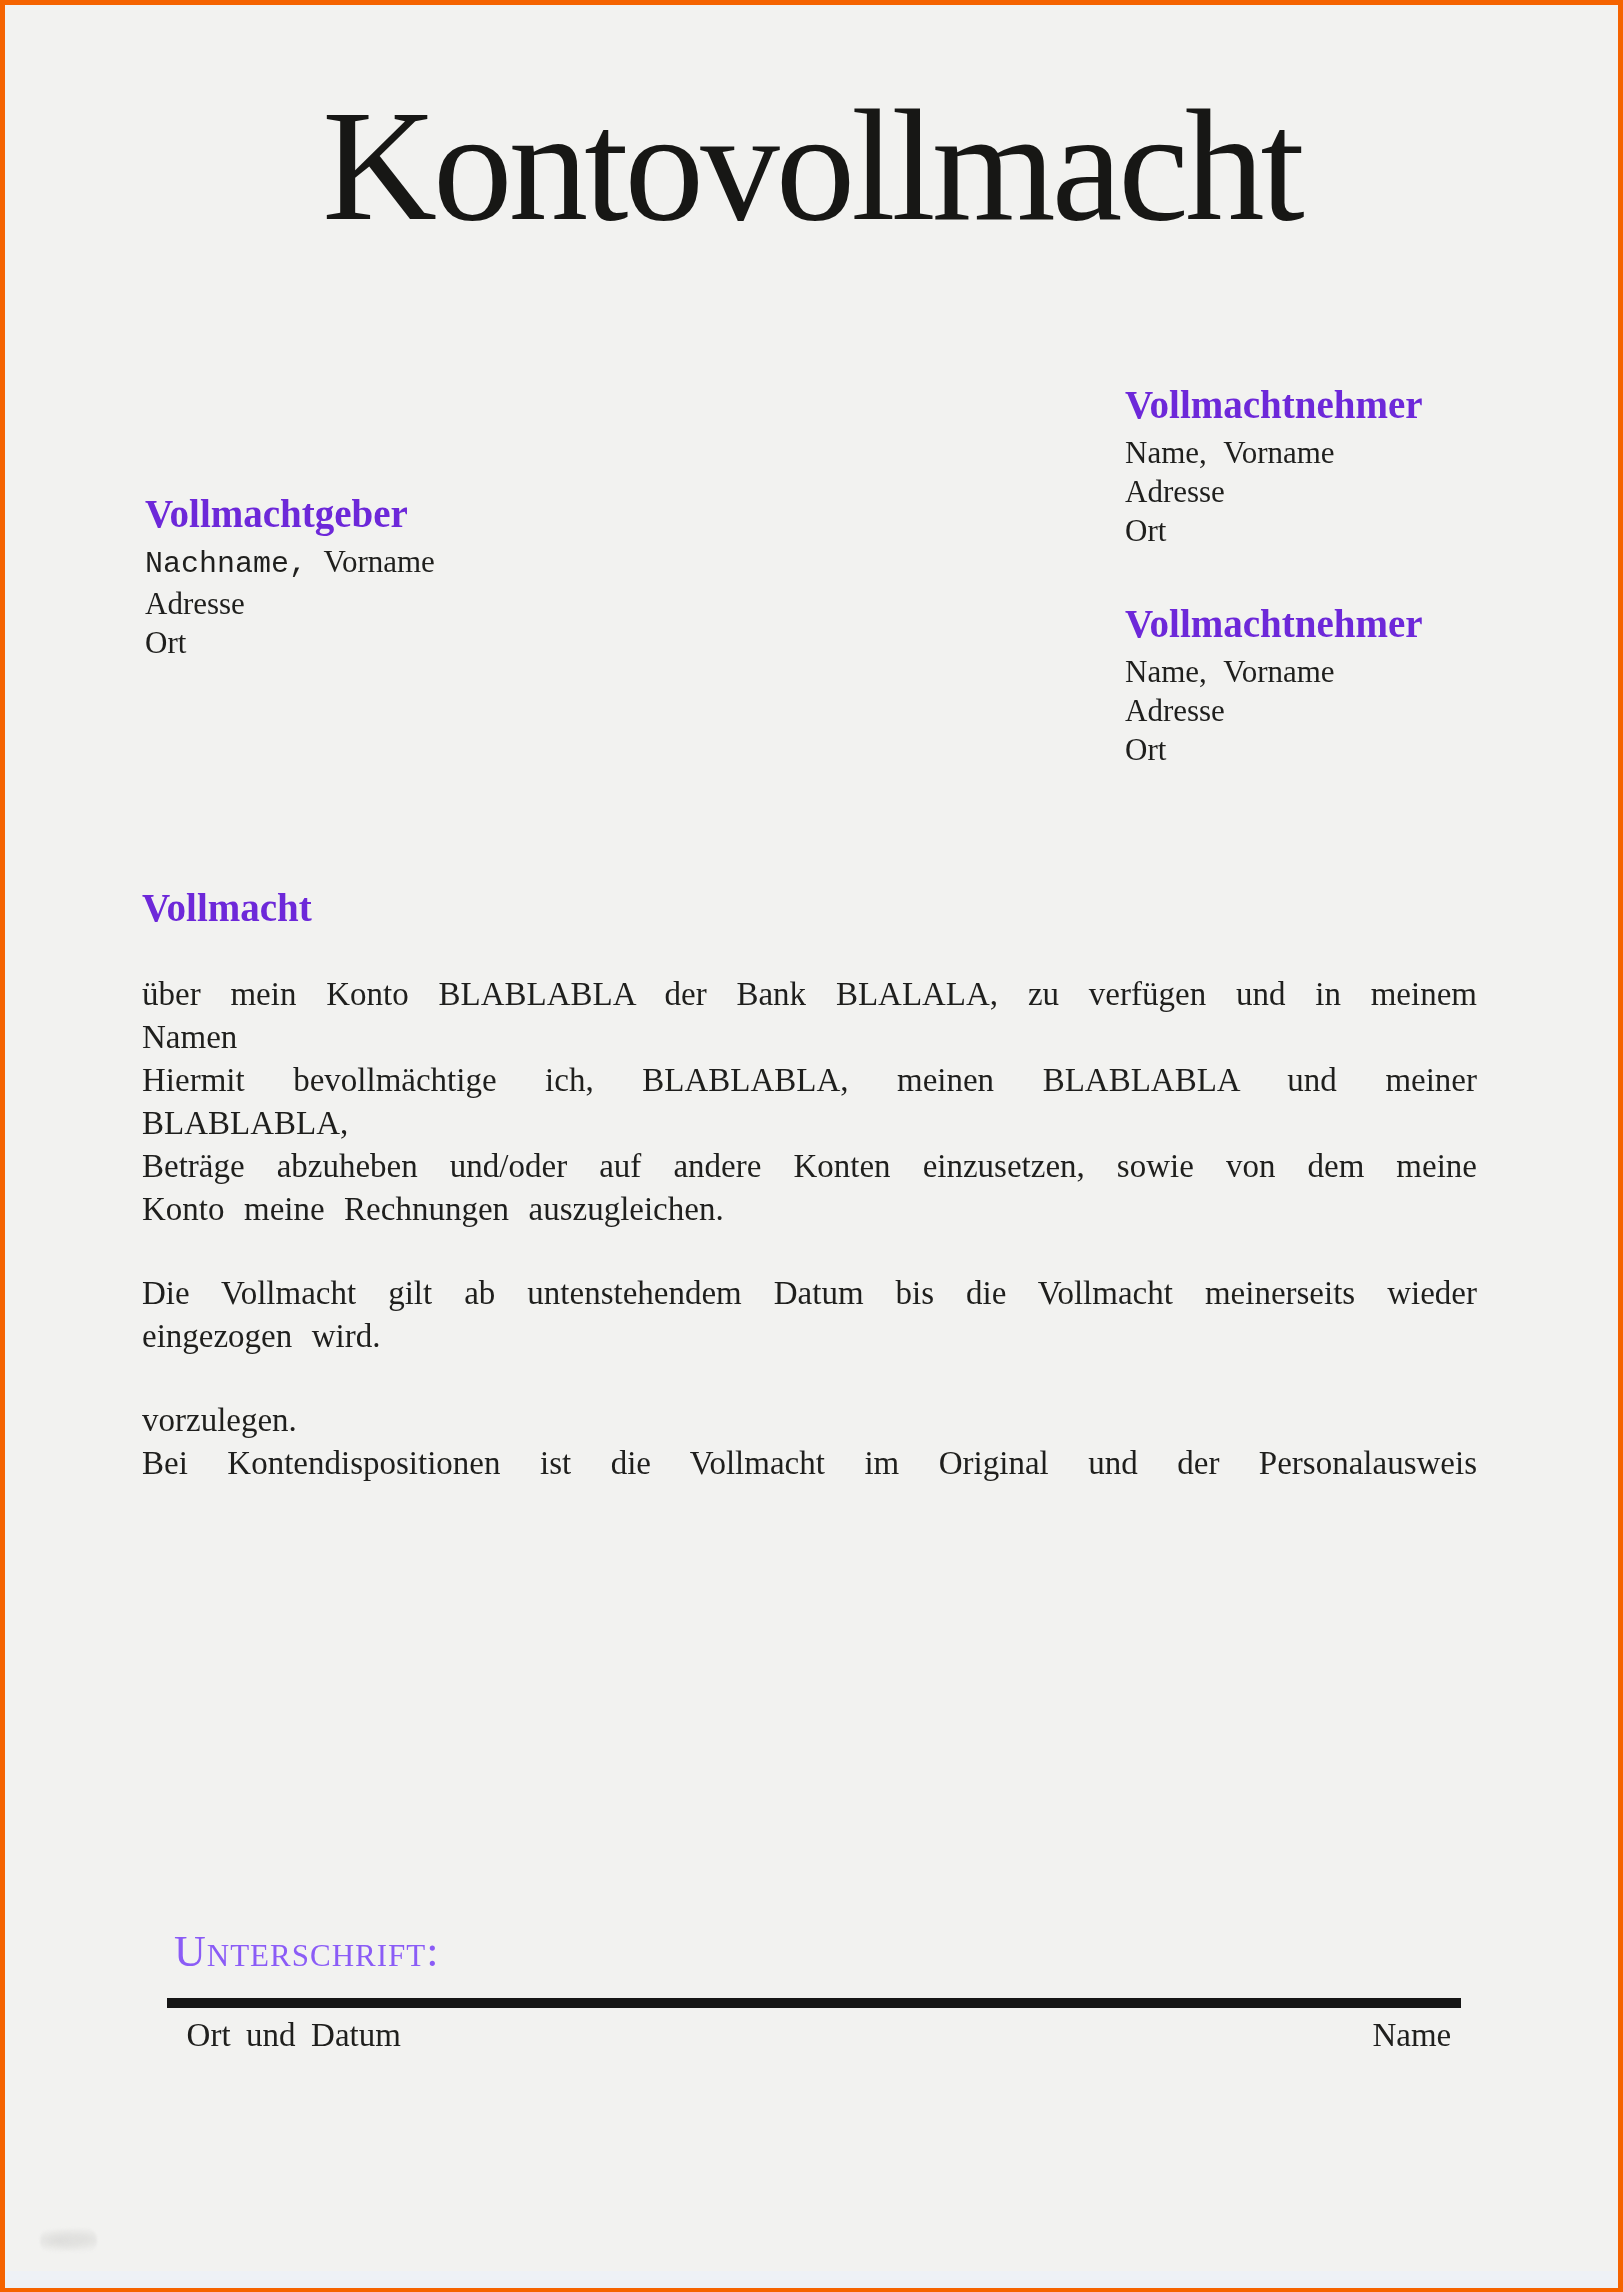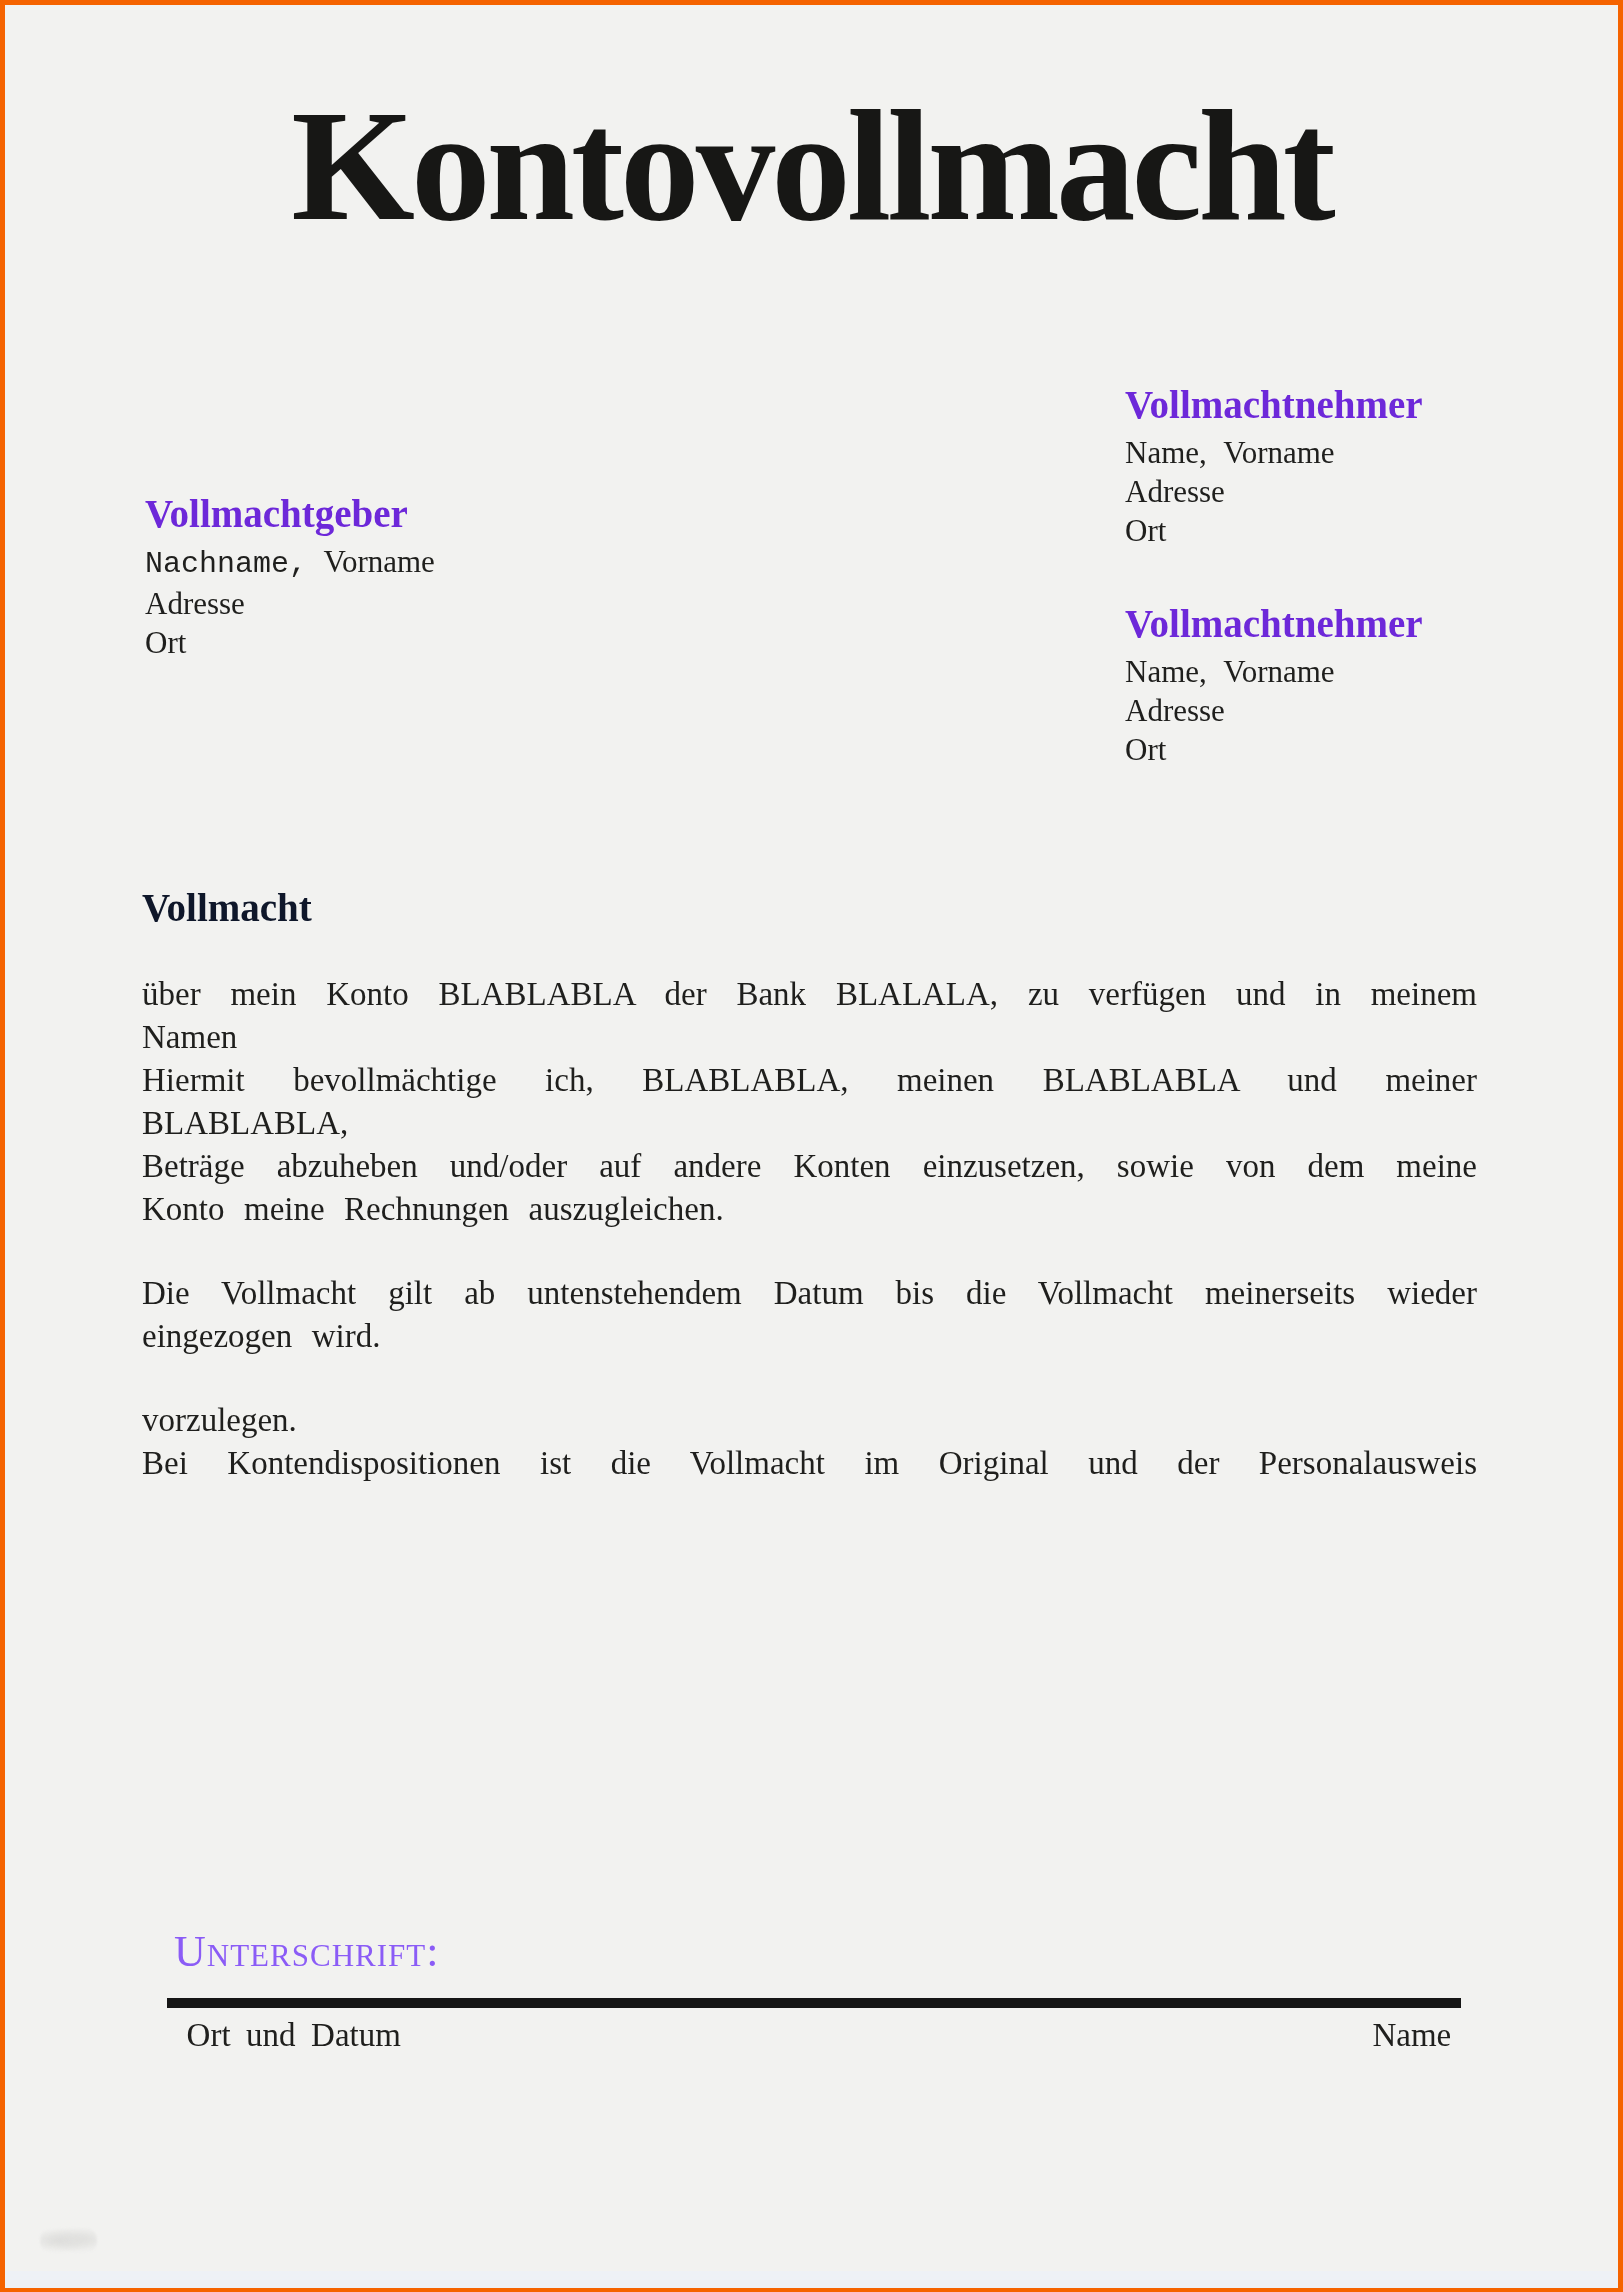--- a/index.html
+++ b/index.html
@@ -15,21 +15,21 @@
     color: #1f1f1d;
   }
   .title {
     position: absolute;
     top: 73px;
     left: 0;
     width: 100%;
     text-align: center;
     font-size: 159px;
     line-height: 1.1;
-    font-weight: bold;
+    font-weight: normal;
     letter-spacing: -3.9px;
     color: #171715;
   }
   .party-block { position: absolute; }
   .party-heading {
     font-size: 39px;
     font-weight: bold;
     line-height: 45px;
     margin-bottom: 5.9px;
     color: #6d28d9;
@@ -43,21 +43,21 @@
   .grantor-block { top: 486px; left: 140px; }
   .attorney-block-1 { top: 377px; left: 1120px; }
   .attorney-block-2 { top: 596px; left: 1120px; }
 
   .body-heading {
     position: absolute;
     top: 880px;
     left: 137px;
     font-size: 39px;
     font-weight: bold;
-    color: #0f172a;
+    color: #6d28d9;
   }
   .body-text {
     position: absolute;
     top: 968px;
     left: 137px;
     width: 1335px;
   }
   .para { margin-bottom: 41px; }
   .line {
     font-size: 33px;

